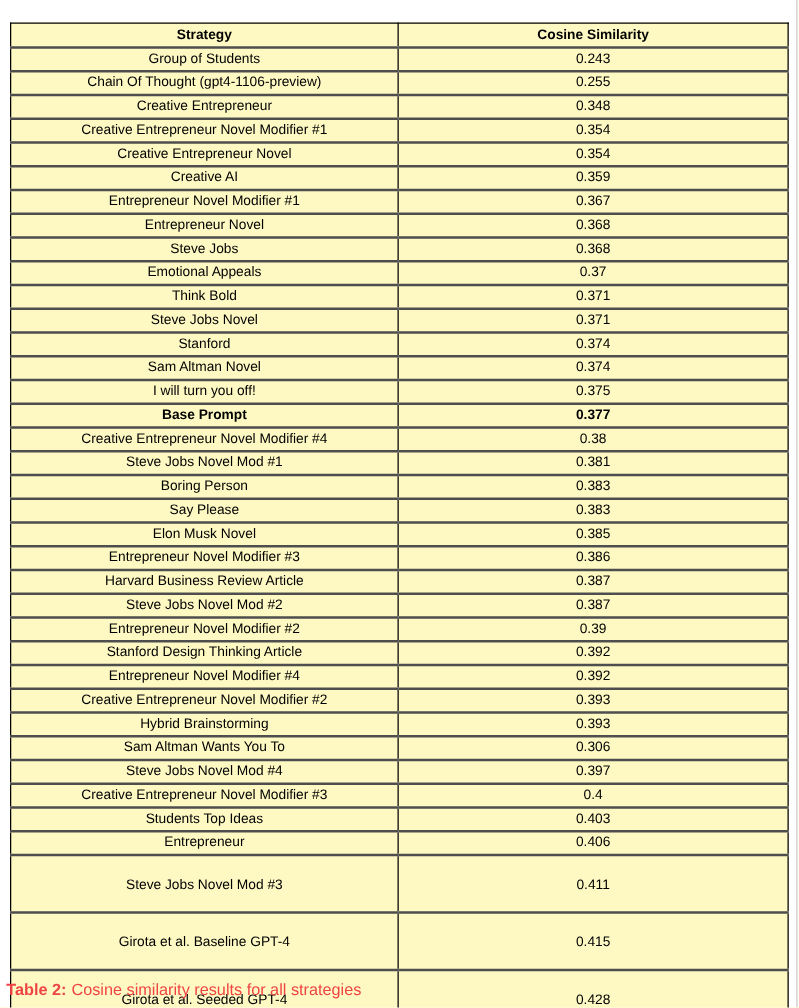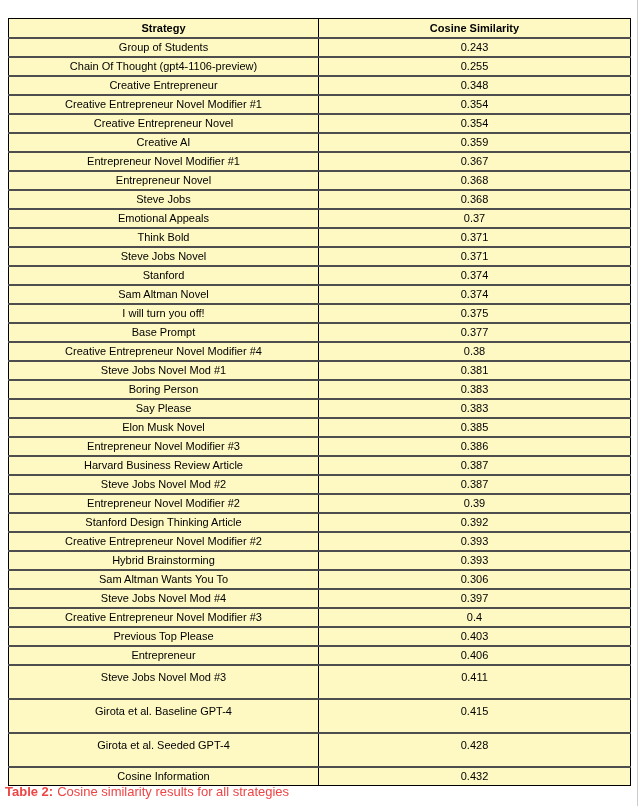--- a/index.html
+++ b/index.html
@@ -46,27 +46,27 @@
     height: 17px;
     overflow: hidden;
     white-space: nowrap;
   }
   table.results thead th {
     border-top: 1px solid #000000;
     font-weight: bold;
     height: 18px;
   }
   table.results tr.bold td {
-    font-weight: normal;
+    font-weight: bold;
     margin-left: 26px;
   }
   table.results tr.tall td {
     height: 27px;
     vertical-align: top;
-    padding-top: 5px;
+    padding-top: 17px;
   }
   .caption {
     position: absolute;
     left: 5px;
     top: 783px;
     font-size: 13px;
     line-height: 17px;
     color: #ef4444;
     white-space: nowrap;
   }
@@ -188,41 +188,45 @@
       </tr>
       <tr>
         <td>Entrepreneur Novel Modifier #2</td>
         <td>0.39</td>
       </tr>
       <tr>
         <td>Stanford Design Thinking Article</td>
         <td>0.392</td>
       </tr>
       <tr>
+        <td>Entrepreneur Novel Modifier #4</td>
+        <td>0.392</td>
+      </tr>
+      <tr>
         <td>Creative Entrepreneur Novel Modifier #2</td>
         <td>0.393</td>
       </tr>
       <tr>
         <td>Hybrid Brainstorming</td>
         <td>0.393</td>
       </tr>
       <tr>
         <td>Sam Altman Wants You To</td>
         <td>0.306</td>
       </tr>
       <tr>
         <td>Steve Jobs Novel Mod #4</td>
         <td>0.397</td>
       </tr>
       <tr>
         <td>Creative Entrepreneur Novel Modifier #3</td>
         <td>0.4</td>
       </tr>
       <tr>
-        <td>Previous Top Please</td>
+        <td>Students Top Ideas</td>
         <td>0.403</td>
       </tr>
       <tr>
         <td>Entrepreneur</td>
         <td>0.406</td>
       </tr>
       <tr class="tall">
         <td>Steve Jobs Novel Mod #3</td>
         <td>0.411</td>
       </tr>

